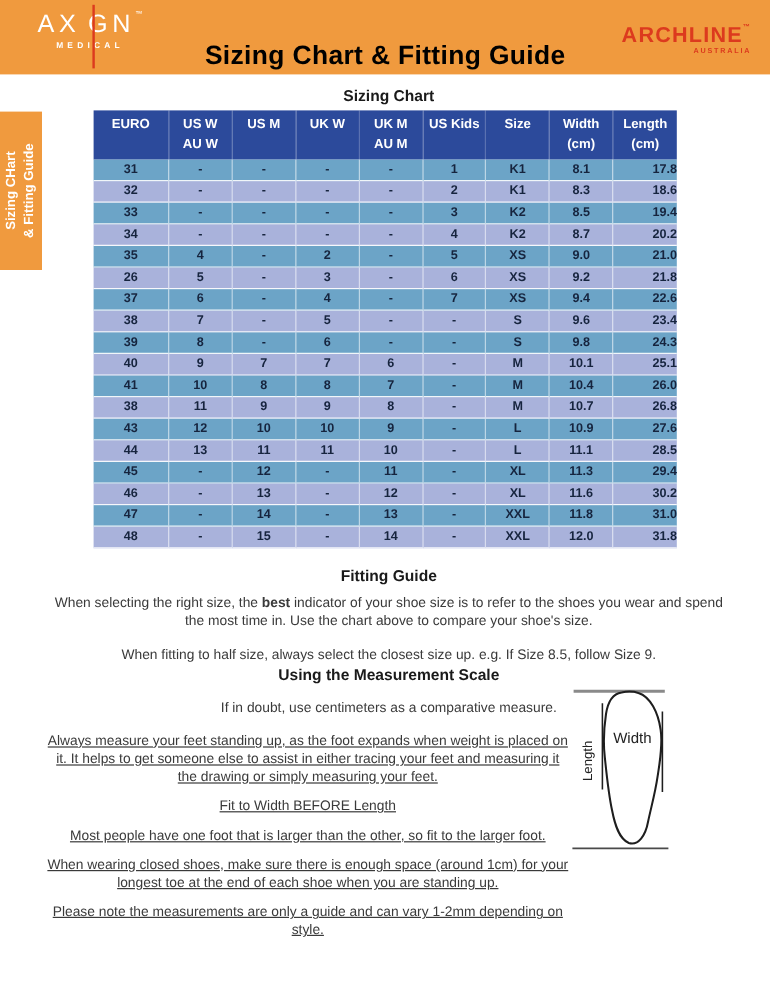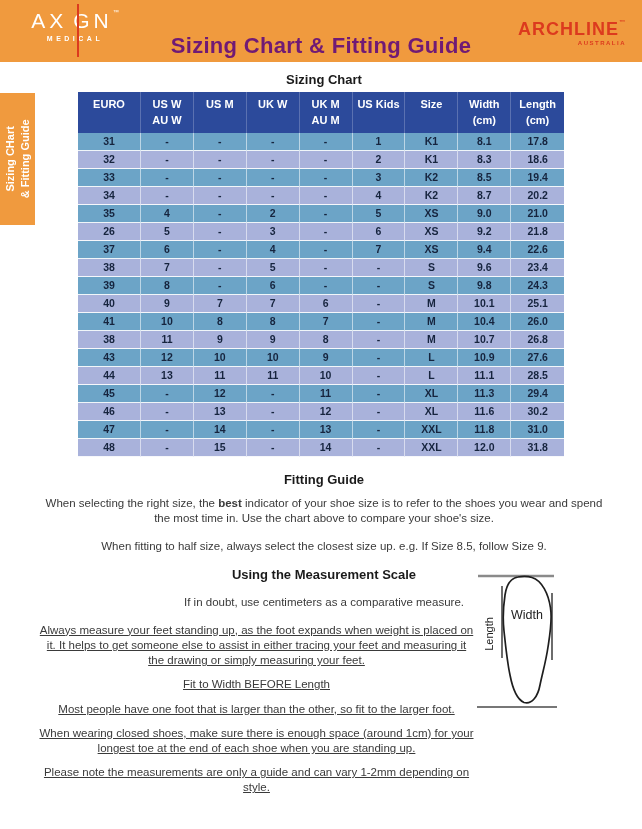--- a/index.html
+++ b/index.html
@@ -20,52 +20,52 @@
 
   
   .banner{position:absolute;top:0;left:0;width:642px;height:62px;background:var(--banner-orange);}
   .axign-logo{position:absolute;left:27px;top:9px;width:96px;text-align:center;color:#fff;}
   .axign-word{font-size:21px;letter-spacing:4px;font-weight:400;white-space:nowrap;display:inline-block;position:relative;}
   .axign-word .sp{display:inline-block;width:6px;}
   .axign-tm{font-size:6px;vertical-align:14px;letter-spacing:0;}
   .axign-sub{font-size:7px;font-weight:bold;letter-spacing:3.5px;margin-top:2px;}
   .axign-redline{position:absolute;left:46px;top:-5px;width:2px;height:53px;background:var(--logo-red);}
   .banner-title{position:absolute;left:50%;top:50%;transform:translate(-50%,-50%);
-    color:#701a75;font-size:22px;font-weight:bold;white-space:nowrap;letter-spacing:.3px;}
+    color:#000000;font-size:22px;font-weight:bold;white-space:nowrap;letter-spacing:.3px;}
   .archline-logo{position:absolute;right:16px;top:19px;text-align:right;color:var(--logo-red);}
   .archline-name{font-size:18px;font-weight:bold;letter-spacing:1px;}
   .archline-tm{font-size:6px;vertical-align:11px;}
   .archline-sub{font-size:6px;font-weight:bold;letter-spacing:1.5px;margin-top:0;}
 
   
   .side-tab{position:absolute;left:0;top:93px;width:35px;height:132px;background:var(--banner-orange);
     display:flex;align-items:center;justify-content:center;}
   .side-tab-text{transform:rotate(-90deg);white-space:nowrap;text-align:center;
     color:#fff;font-weight:bold;font-size:11px;line-height:1.35;}
 
   
   .main{position:absolute;left:38px;top:62px;width:572px;}
   .section-heading{margin:0;text-align:center;font-size:13px;font-weight:bold;color:#1a1a1a;}
   .h-sizing{margin-top:10px;}
   .h-fitting{margin-top:15px;}
-  .h-measure{margin-top:12px;}
+  .h-measure{}
   p{margin:9px 0 0;font-size:11.5px;line-height:15.2px;color:var(--body-text);text-align:center;}
   .para-gap{margin-top:13px;}
 
   
   table.sizing{border-collapse:separate;border-spacing:0;margin:5px 0 0 40px;width:486px;table-layout:fixed;}
   col.c-first{width:63px;} col.c-std{width:52.9px;}
   th{background:var(--table-header-blue);color:#fff;font-size:11px;font-weight:bold;
      text-align:center;vertical-align:top;padding:5px 0 4px;line-height:1.45;height:41px;
      border-right:1px solid rgba(255,255,255,.22);}
   th:last-child{border-right:none;}
   td{height:17.4px;padding:0;text-align:center;font-size:10.5px;font-weight:bold;
      color:var(--table-text);line-height:17px;
      border-right:1px solid rgba(255,255,255,.55);border-bottom:1px solid rgba(255,255,255,.9);}
-  td:last-child{border-right:none;}
+  td:last-child{border-right:none;text-align:right;}
   tbody tr:nth-child(odd) td{background:var(--row-blue);}
   tbody tr:nth-child(even) td{background:var(--row-periwinkle);}
 
   
   .measure-text{width:437px;text-decoration:underline;}
   .foot-diagram{position:absolute;left:462px;top:572px;width:148px;height:145px;}
   .foot-diagram svg{display:block;}
 </style>
 </head>
 <body>

